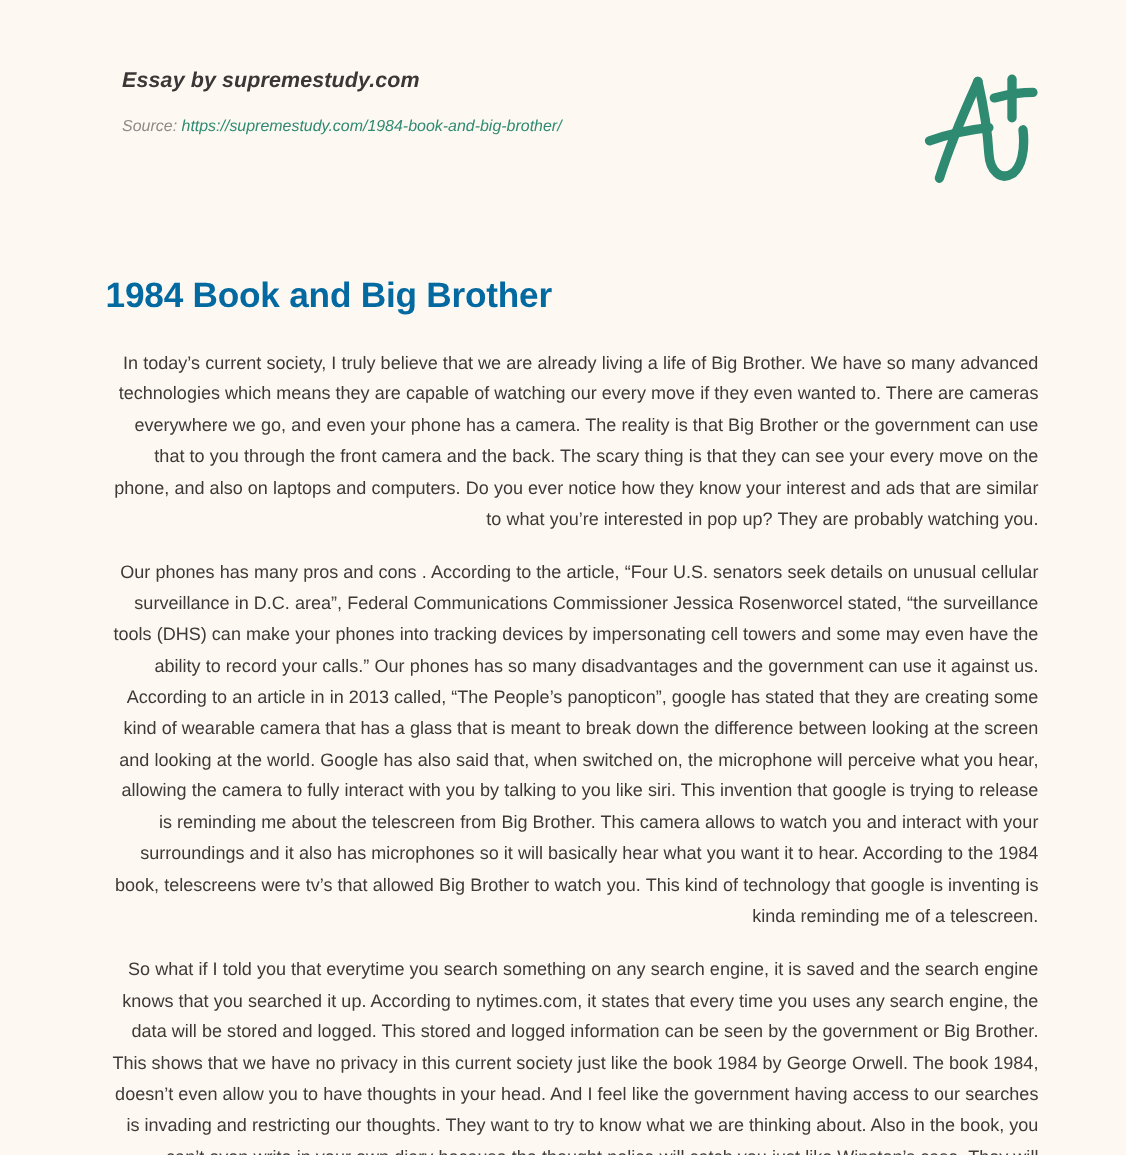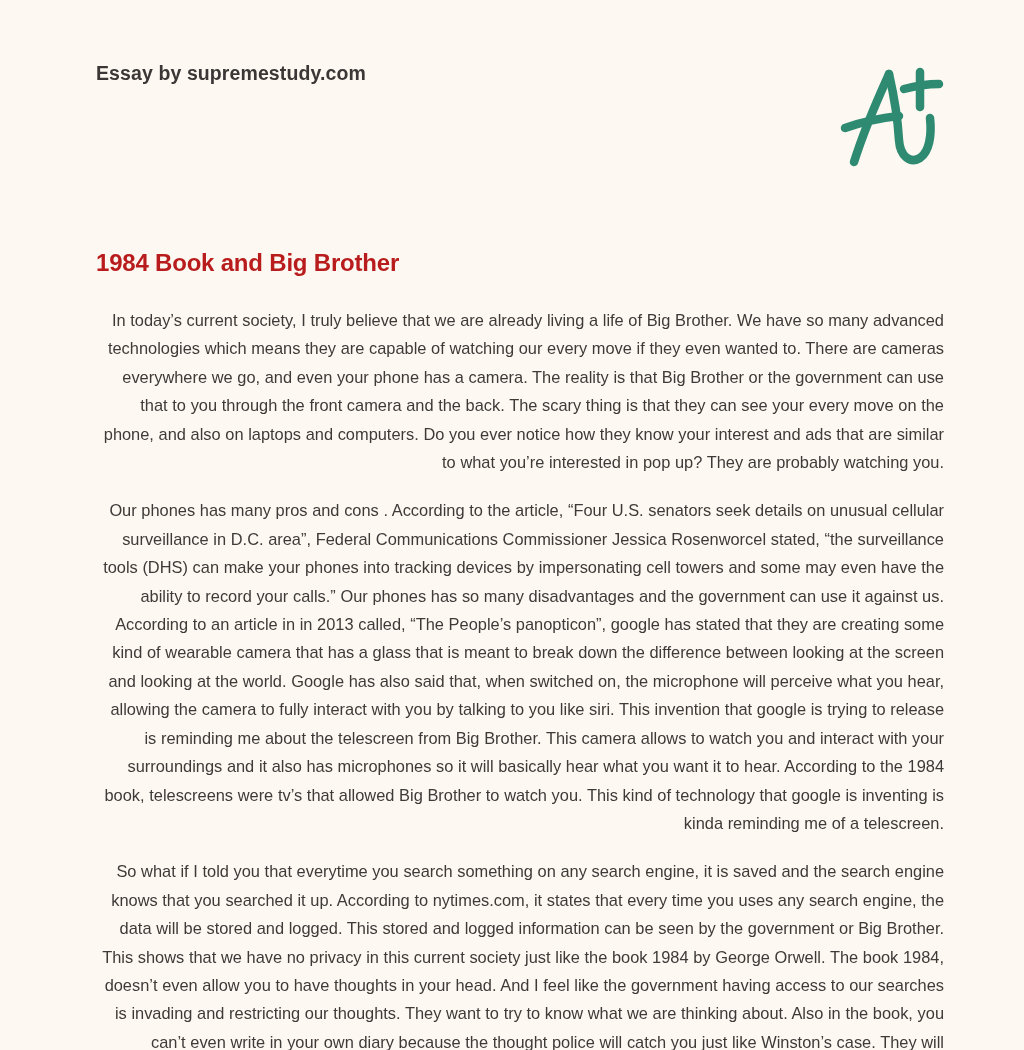--- a/index.html
+++ b/index.html
@@ -18,23 +18,24 @@
   .page {
     position: relative;
     width: 1024px;
     height: 1050px;
     box-sizing: border-box;
   }
 
   
   .header {
     position: absolute;
-    left: 96px;
+    left: 111px;
     top: 62px;
     right: 80px;
+    font-style: italic;
   }
 
   .byline {
     font-size: 19.5px;
     font-weight: bold;
     color: #3a3736;
     letter-spacing: 0.1px;
     line-height: 1.2;
     margin: 0;
   }
@@ -72,23 +73,23 @@
   
   .article {
     position: absolute;
     left: 96px;
     top: 248px;
     width: 848px;
   }
 
   .article-title {
     margin: 0 0 28px 0;
-    font-size: 24px;
+    font-size: 32px;
     font-weight: bold;
-    color: #b91c1c;
+    color: #0369a1;
     letter-spacing: -0.2px;
     line-height: 1.25;
   }
 
   .para {
     margin: 0 0 20px 0;
     font-size: 16.4px;
     line-height: 28.4px;
     color: #3d3a38;
     text-align: right;
@@ -99,20 +100,24 @@
     margin-bottom: 0;
   }
 </style>
 </head>
 <body>
 
 <div class="page">
 
   <div class="header">
     <div class="byline">Essay by supremestudy.com</div>
+    <div class="source-line">
+      <span class="source-label">Source:</span>
+      <span class="source-url">https://supremestudy.com/1984-book-and-big-brother/</span>
+    </div>
   </div>
 
   <div class="logo">
     <svg viewBox="0 0 112 120" xmlns="http://www.w3.org/2000/svg" aria-hidden="true">
       <g fill="none" stroke="#2f8a72" stroke-width="8.5" stroke-linecap="round" stroke-linejoin="round">
 
         <path d="M53 12 C 44 32, 30 62, 18 100"></path>
 
         <path d="M53 12 C 58 34, 62 60, 63 78 C 64 94, 74 102, 84 96 C 93 90, 96 74, 94 56"></path>
 

